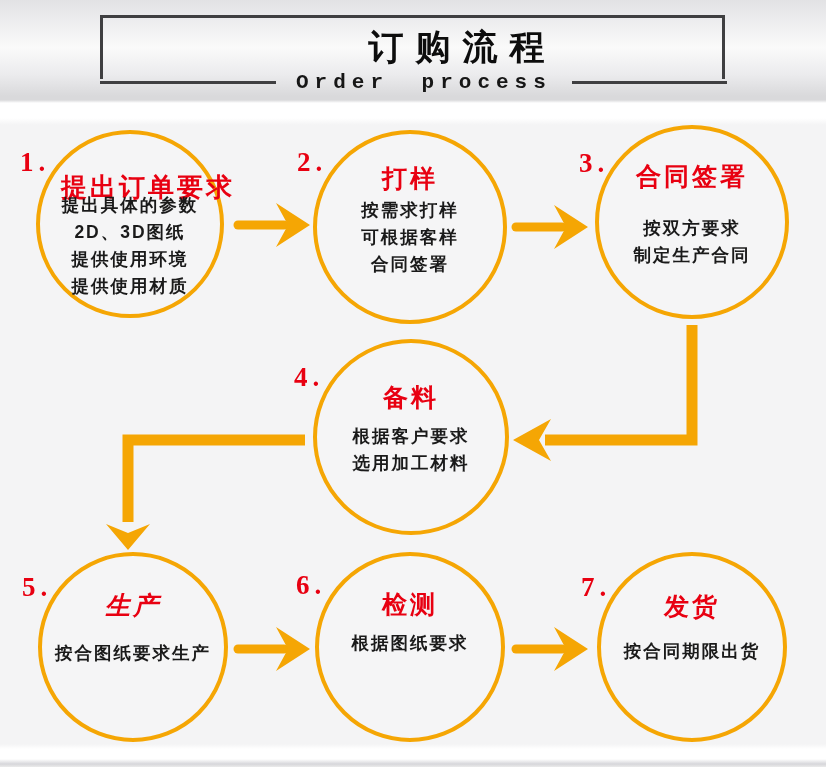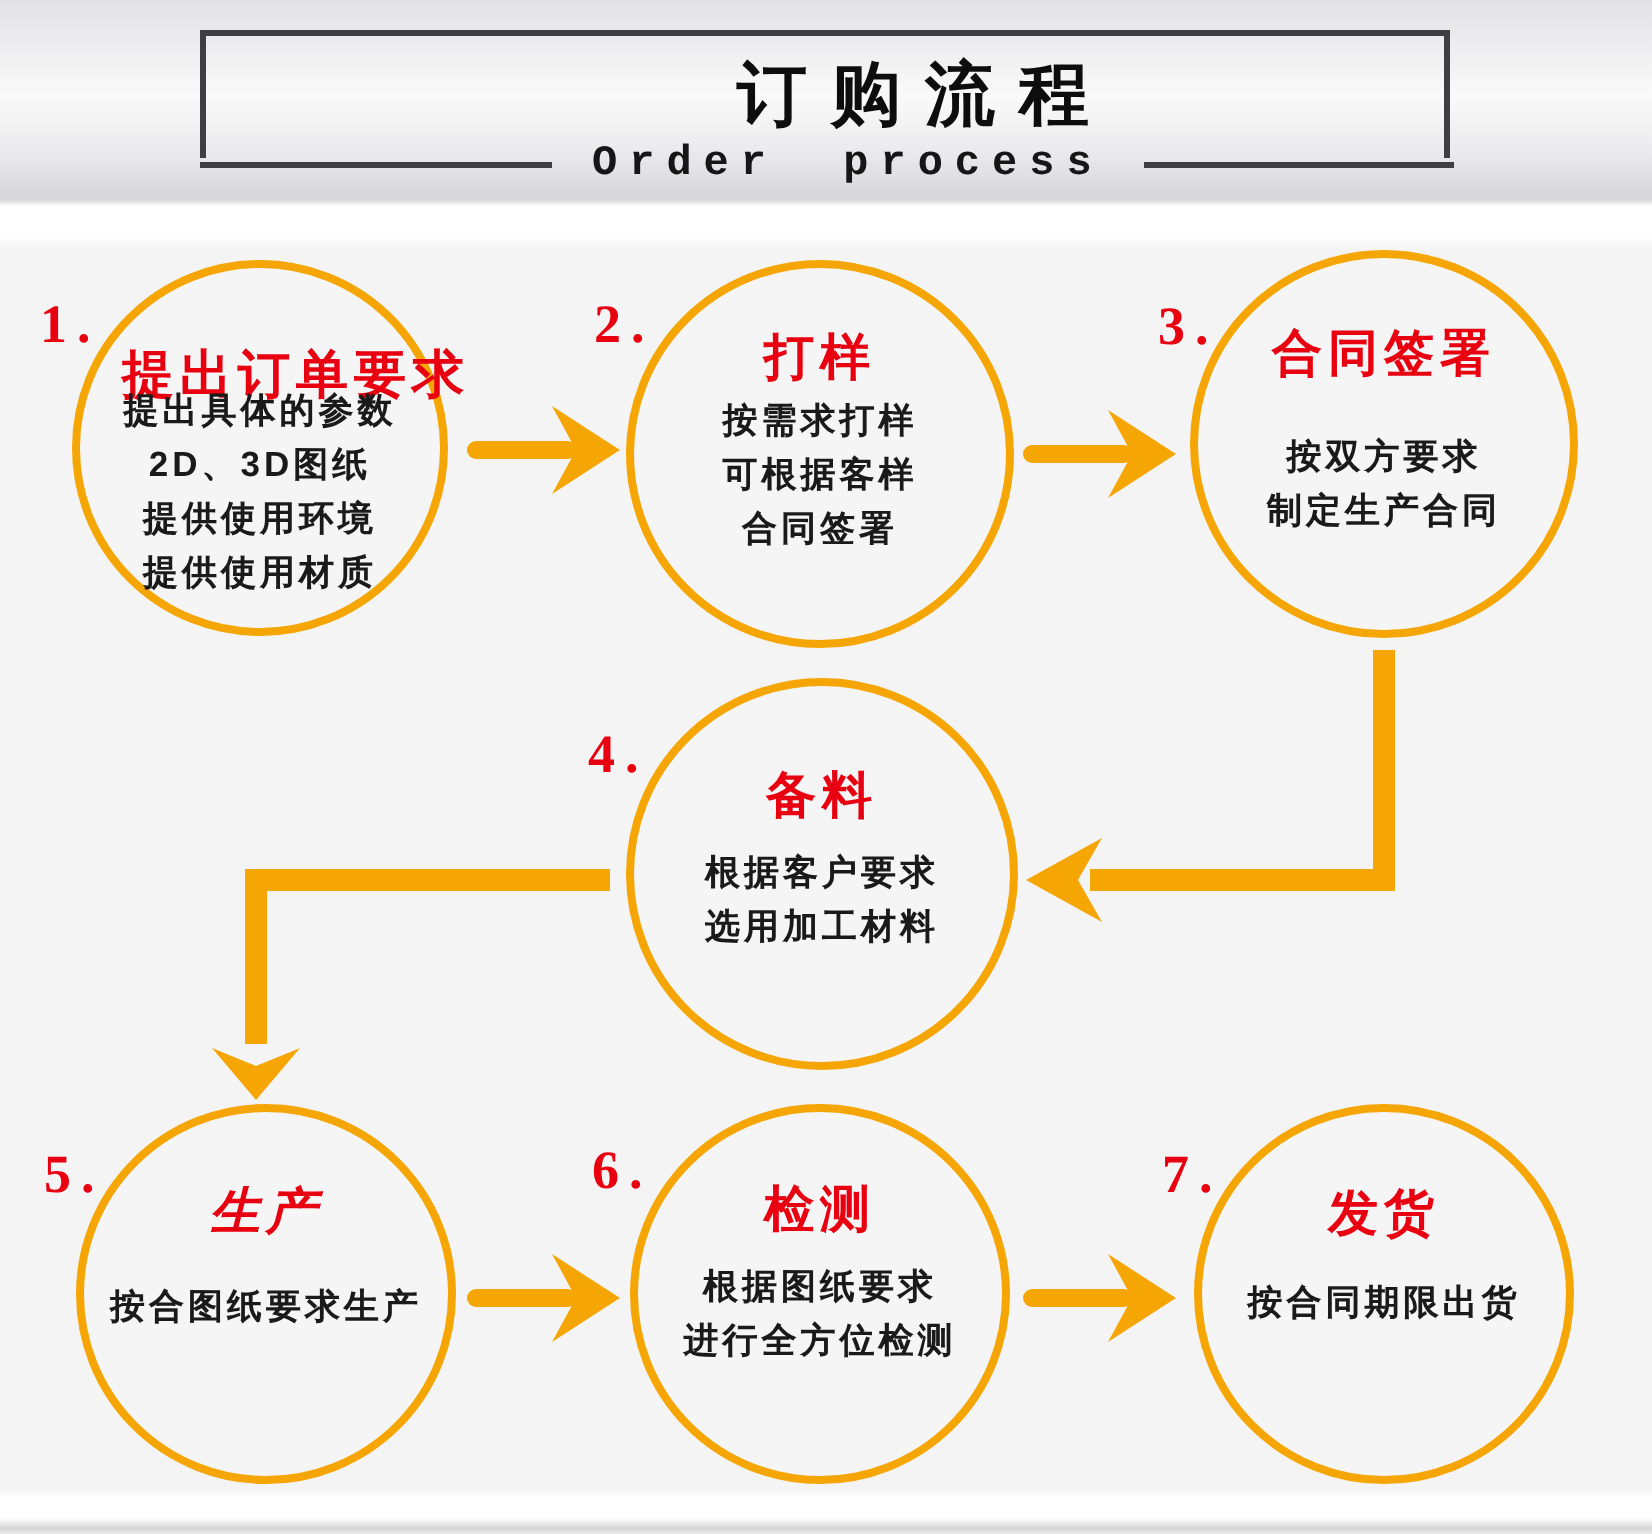--- a/index.html
+++ b/index.html
@@ -164,21 +164,20 @@
     <div class="lines">
       <div class="line">按合图纸要求生产</div>
     </div>
   </div>
 
   <div class="circle s6">
     <span class="num">6.</span>
     <div class="title">检测</div>
     <div class="lines">
       <div class="line">根据图纸要求</div>
-      <div class="line">进行全方位检测</div>
     </div>
   </div>
 
   <div class="circle s7">
     <span class="num">7.</span>
     <div class="title">发货</div>
     <div class="lines">
       <div class="line">按合同期限出货</div>
     </div>
   </div>

